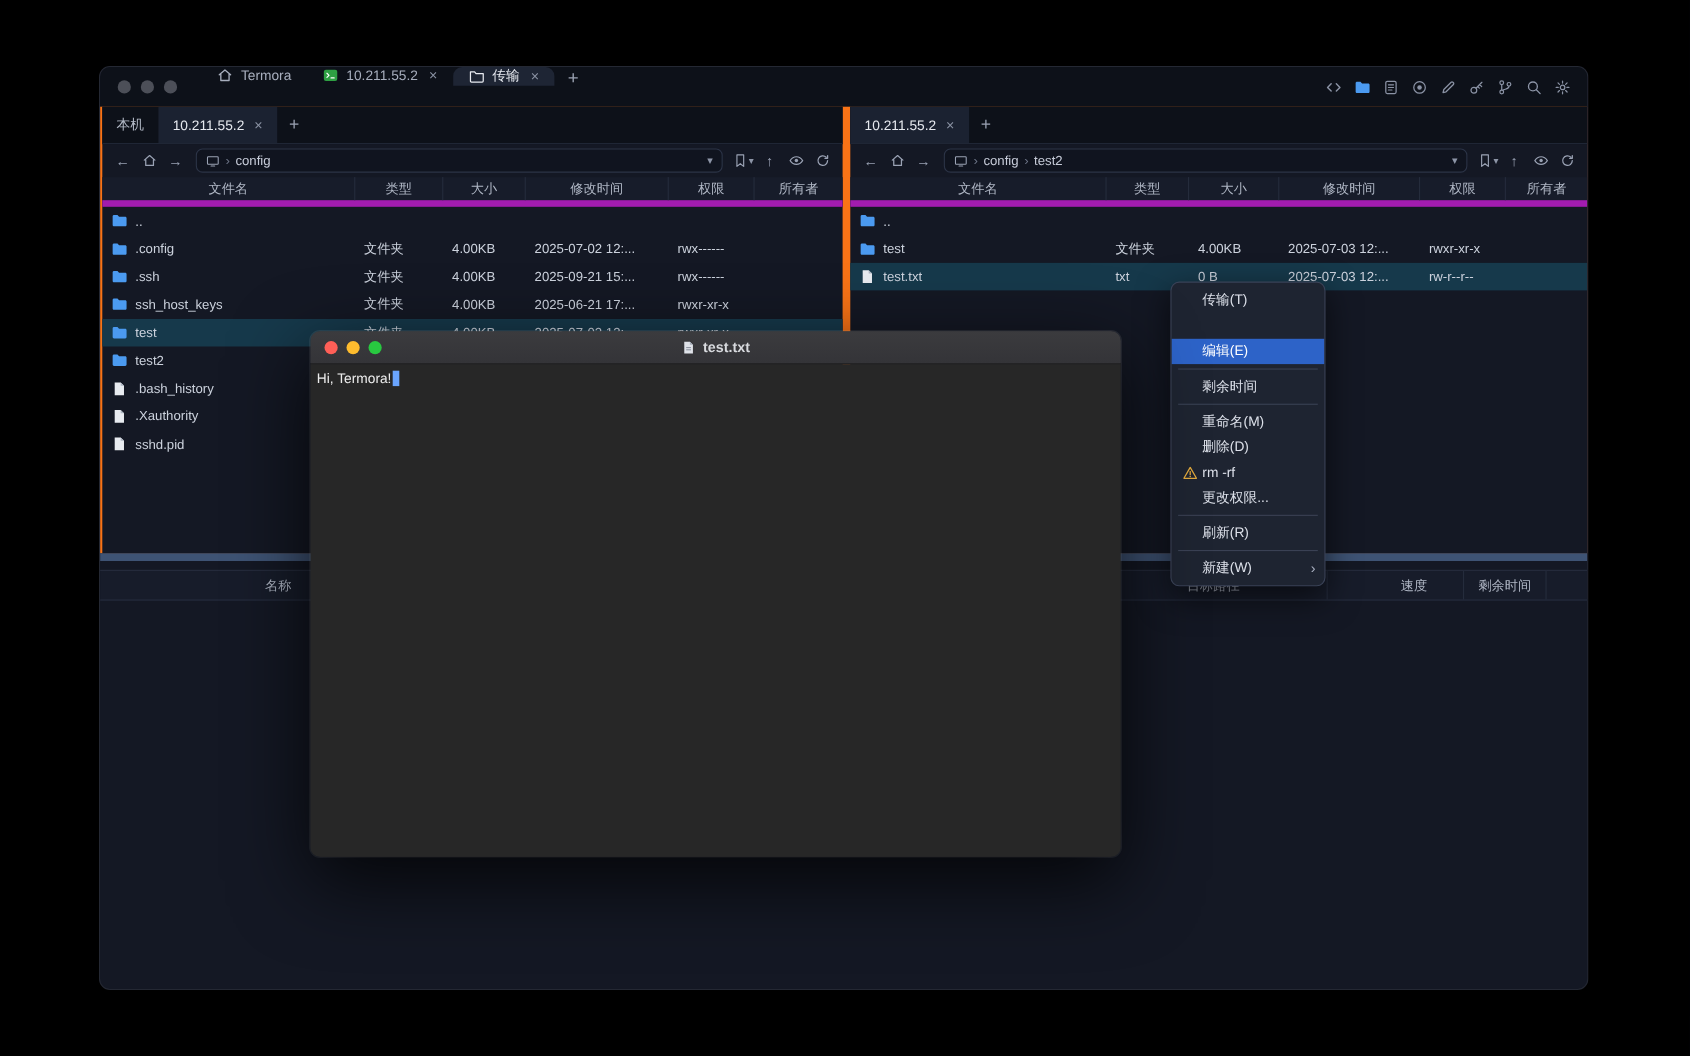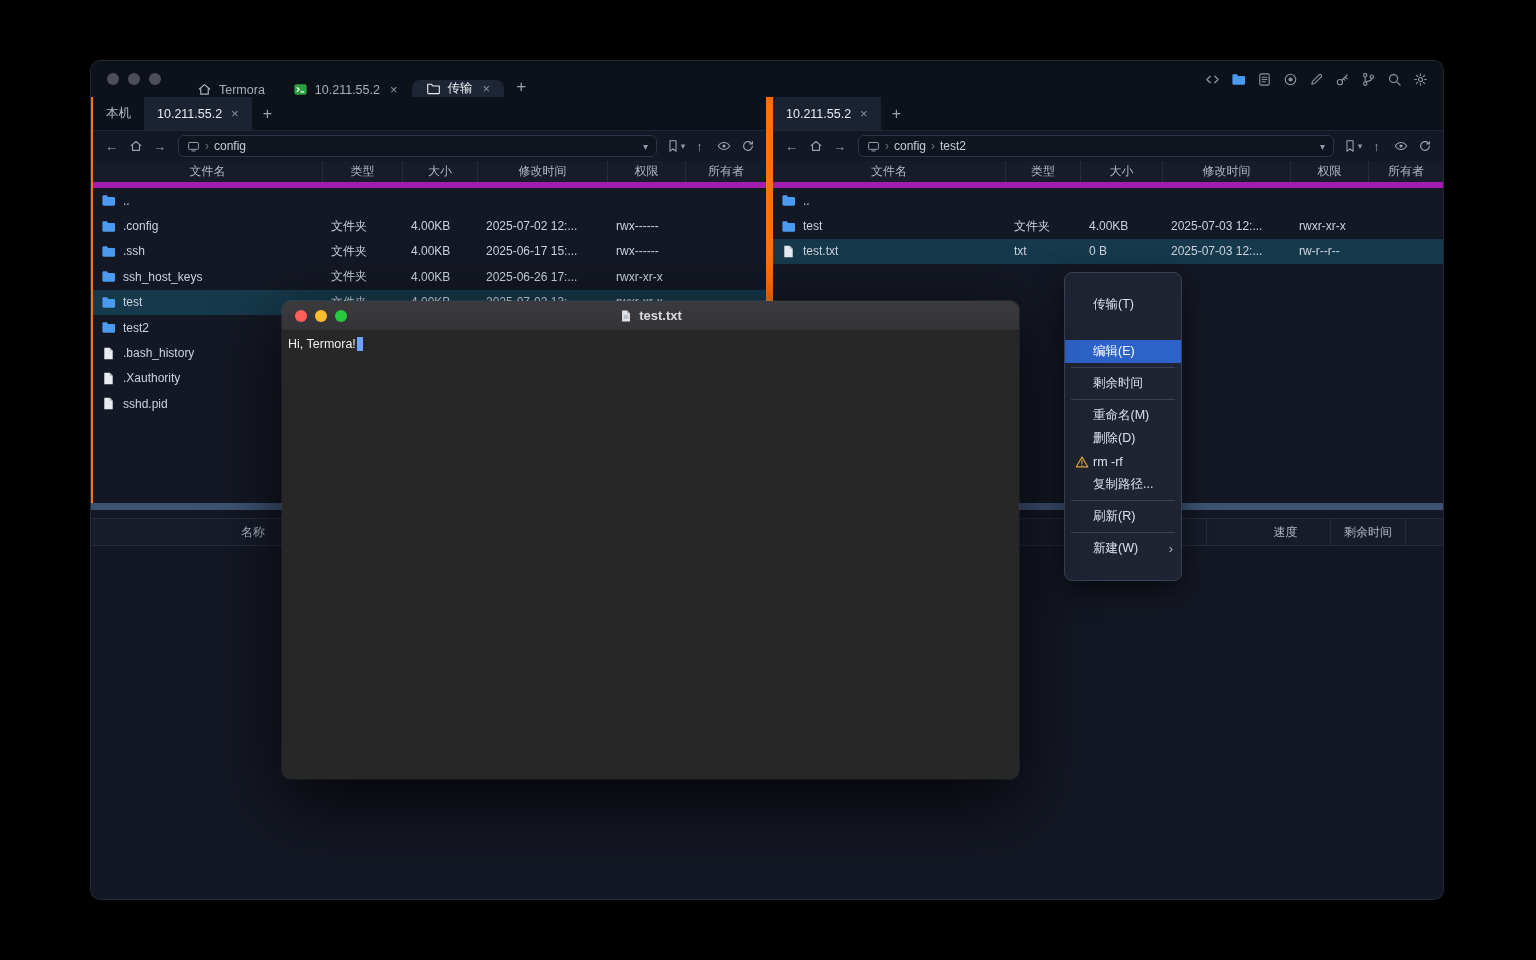--- a/index.html
+++ b/index.html
@@ -9,21 +9,21 @@
 
   
   .window{position:absolute;left:90px;top:60px;width:1354px;height:840px;
     background:#141824;border-radius:10px;overflow:hidden;
     border:1px solid rgba(255,255,255,.07);box-shadow:0 25px 80px rgba(0,0,0,.85);}
 
   .titlebar{position:absolute;top:0;left:0;right:0;height:36px;background:#0d1119;
     display:flex;align-items:center;}
   .traffic{display:flex;gap:9px;margin-left:16px;}
   .tl{width:12px;height:12px;border-radius:50%;background:#4c4f58;}
-  .tabs{display:flex;align-items:flex-end;height:100%;margin-left:22px;}
+  .tabs{display:flex;align-items:flex-start;height:100%;margin-left:22px;}
   .ttab{display:flex;align-items:center;gap:7px;padding:0 14px;color:#a7aebd;font-size:12.5px;white-space:nowrap;}
   .ttab.active{background:#1e2534;color:#e8ebf1;border-radius:8px 8px 0 0;}
   .ticon{width:15px;height:15px;display:inline-flex;flex:none;}
   .ticon svg{width:100%;height:100%;}
   .tclose{color:#8a92a3;font-size:13px;margin-left:3px;}
   .tplus{display:flex;align-items:center;padding:0 12px;color:#9aa2b2;font-size:17px;}
   .toolbar{margin-left:auto;display:flex;align-items:center;gap:11px;margin-right:15px;color:#8b93a5;}
   .tool-icon{width:15px;height:15px;display:inline-flex;}
   .tool-icon svg{width:100%;height:100%;}
 
@@ -70,22 +70,22 @@
 
   
   .splitter{position:absolute;top:442px;left:0;right:0;height:7px;background:#3e5374;}
   .transfer-head{position:absolute;top:457px;left:0;right:0;height:28px;background:#171c2a;
     border-top:1px solid #262d3e;border-bottom:1px solid #262d3e;font-size:12px;color:#b0b7c5;}
   .t-col{position:absolute;top:0;height:100%;display:flex;align-items:center;justify-content:center;
     border-right:1px solid #252c3c;}
   .t-col.bordered-left{border-left:1px solid #252c3c;}
 
   
-  .ctx{position:absolute;left:1064px;top:272px;width:118px;background:#1e2431;
-    border:1px solid #3a4257;border-radius:8px;padding:20px 0;z-index:40;overflow:hidden;
+  .ctx{position:absolute;left:1064px;top:256px;width:141px;background:#1e2431;
+    border:1px solid #3a4257;border-radius:8px;padding:4px 0;z-index:40;overflow:hidden;
     box-shadow:0 10px 30px rgba(0,0,0,.6);}
   .menu-item{height:23px;display:flex;align-items:center;font-size:12.5px;color:#dde1ea;padding:0 8px 0 5px;}
   .menu-item.hl{background:#2d63c8;color:#fff;margin-top:24px;}
   .menu-gutter{width:23px;display:inline-flex;justify-content:center;flex:none;}
   .menu-gutter svg{width:14px;height:14px;}
   .menu-sub{margin-left:auto;color:#aab1c2;font-size:13px;}
   .menu-sep{height:1px;background:#3a4154;margin:4px 6px;}
 
   
   .editor{position:absolute;left:282px;top:301px;width:737px;height:478px;border-radius:9px;z-index:60;
@@ -297,36 +297,36 @@
               <div class="td c-name">
                 <span class="fic">
                   <svg viewBox="0 0 16 16">
                     <path d="M1.5 3.8c0-.7.6-1.3 1.3-1.3h3.4l1.5 1.7h6c.7 0 1.3.6 1.3 1.3v6.7c0 .7-.6 1.3-1.3 1.3H2.8c-.7 0-1.3-.6-1.3-1.3z" fill="#4b9af0"></path>
                   </svg>
                 </span>
                 <span>.ssh</span>
               </div>
               <div class="td c-type">文件夹</div>
               <div class="td c-size">4.00KB</div>
-              <div class="td c-mod">2025-06-17 15:...</div>
+              <div class="td c-mod">2025-09-21 15:...</div>
               <div class="td c-perm">rwx------</div>
               <div class="td c-owner"></div>
             </div>
             <div class="frow">
               <div class="td c-name">
                 <span class="fic">
                   <svg viewBox="0 0 16 16">
                     <path d="M1.5 3.8c0-.7.6-1.3 1.3-1.3h3.4l1.5 1.7h6c.7 0 1.3.6 1.3 1.3v6.7c0 .7-.6 1.3-1.3 1.3H2.8c-.7 0-1.3-.6-1.3-1.3z" fill="#4b9af0"></path>
                   </svg>
                 </span>
                 <span>ssh_host_keys</span>
               </div>
               <div class="td c-type">文件夹</div>
               <div class="td c-size">4.00KB</div>
-              <div class="td c-mod">2025-06-26 17:...</div>
+              <div class="td c-mod">2025-06-21 17:...</div>
               <div class="td c-perm">rwxr-xr-x</div>
               <div class="td c-owner"></div>
             </div>
             <div class="frow selected">
               <div class="td c-name">
                 <span class="fic">
                   <svg viewBox="0 0 16 16">
                     <path d="M1.5 3.8c0-.7.6-1.3 1.3-1.3h3.4l1.5 1.7h6c.7 0 1.3.6 1.3 1.3v6.7c0 .7-.6 1.3-1.3 1.3H2.8c-.7 0-1.3-.6-1.3-1.3z" fill="#4b9af0"></path>
                   </svg>
                 </span>
@@ -550,21 +550,21 @@
           <svg viewBox="0 0 16 16">
             <path d="M8 2.2L14.5 13.5h-13z" stroke="#e2a93d" fill="none" stroke-width="1.3" stroke-linejoin="round"></path>
             <path d="M8 6.5v3.2" stroke="#e2a93d" stroke-width="1.3" stroke-linecap="round"></path>
             <circle cx="8" cy="11.6" r=".8" fill="#e2a93d"></circle>
           </svg>
         </span>
         <span class="menu-label">rm -rf</span>
       </div>
       <div class="menu-item">
         <span class="menu-gutter"></span>
-        <span class="menu-label">复制路径...</span>
+        <span class="menu-label">更改权限...</span>
       </div>
       <div class="menu-sep"></div>
       <div class="menu-item">
         <span class="menu-gutter"></span>
         <span class="menu-label">刷新(R)</span>
       </div>
       <div class="menu-sep"></div>
       <div class="menu-item">
         <span class="menu-gutter"></span>
         <span class="menu-label">新建(W)</span>

